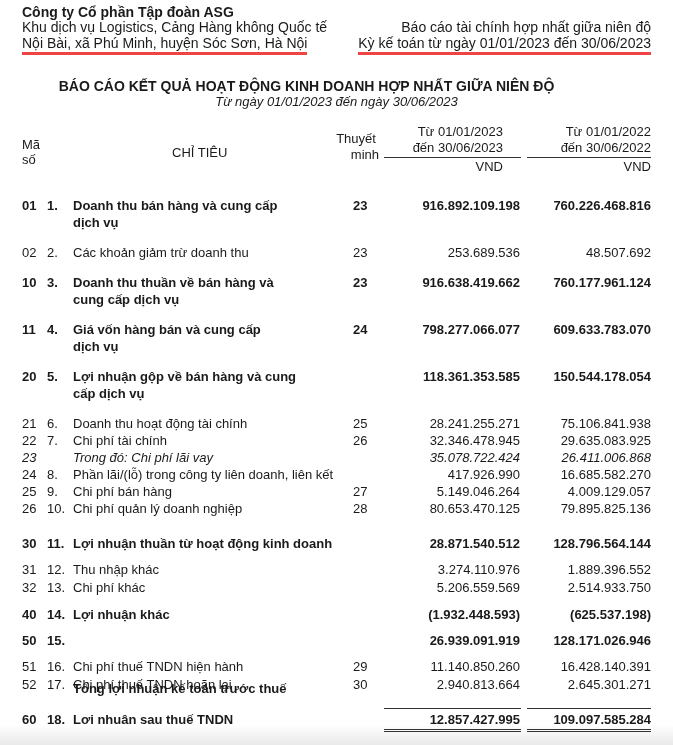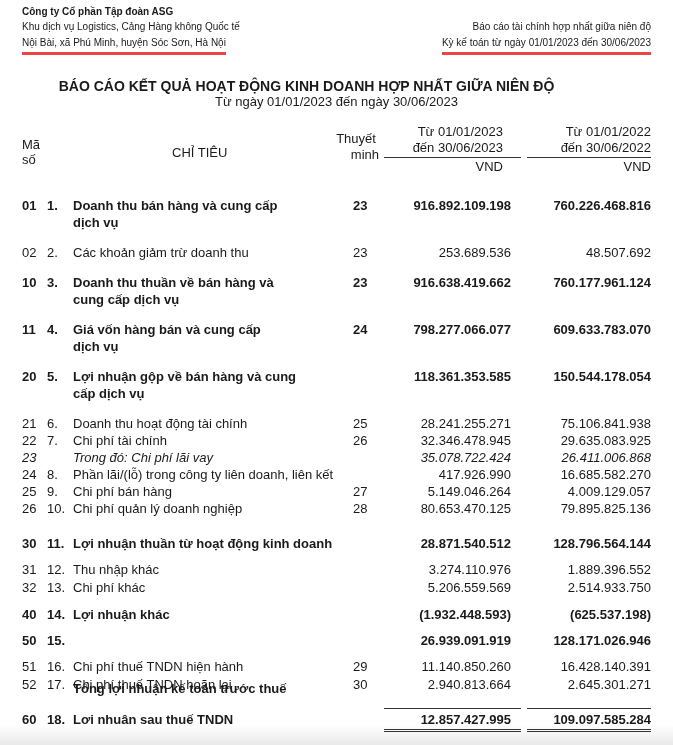--- a/index.html
+++ b/index.html
@@ -4,34 +4,34 @@
 <style>
   html, body { margin: 0; padding: 0; }
   body {
     width: 673px; height: 745px; overflow: hidden;
     background: #ffffff;
     font-family: "Liberation Sans", sans-serif;
     color: #1a1a1a;
     position: relative;
   }
   .abs { position: absolute; }
-  .hdr-line { font-size: 10px; line-height: 16px; white-space: nowrap; }
+  .hdr-line { font-size: 14px; line-height: 16px; white-space: nowrap; }
   .bold { font-weight: bold; }
   .title { left: 0; width: 613px; text-align: center; font-weight: bold; font-size: 14px; top: 78px; }
-  .subtitle { left: 0; width: 673px; text-align: center; font-size: 13px; top: 94px; }
+  .subtitle { left: 0; width: 673px; text-align: center; font-style: italic; font-size: 13px; top: 94px; }
   .ul { border-bottom: 3px solid #ef4444; }
   .th { font-size: 13px; line-height: 15px; }
   .rule { position: absolute; height: 0; border-top: 1.5px solid #333; }
   .row { position: absolute; left: 0; width: 673px; font-size: 13px; line-height: 17px; }
   .row .ma { position: absolute; left: 22px; }
   .row .stt { position: absolute; left: 47px; }
   .row .label { position: absolute; left: 73px; width: 260px; }
   .row .label.wide { width: 290px; }
   .row .tm { position: absolute; left: 353px; }
-  .row .v1 { position: absolute; right: 162px; text-align: left; }
+  .row .v1 { position: absolute; right: 153px; text-align: left; }
   .row .v2 { position: absolute; right: 22px; text-align: right; }
   .row.b { font-weight: bold; }
   .row.i { font-style: italic; }
   .shadow-bottom {
     position: absolute; left: 0; top: 725px; width: 673px; height: 20px;
     background: linear-gradient(#ffffff, #e9e9e9);
   }
 </style>
 </head>
 <body>

